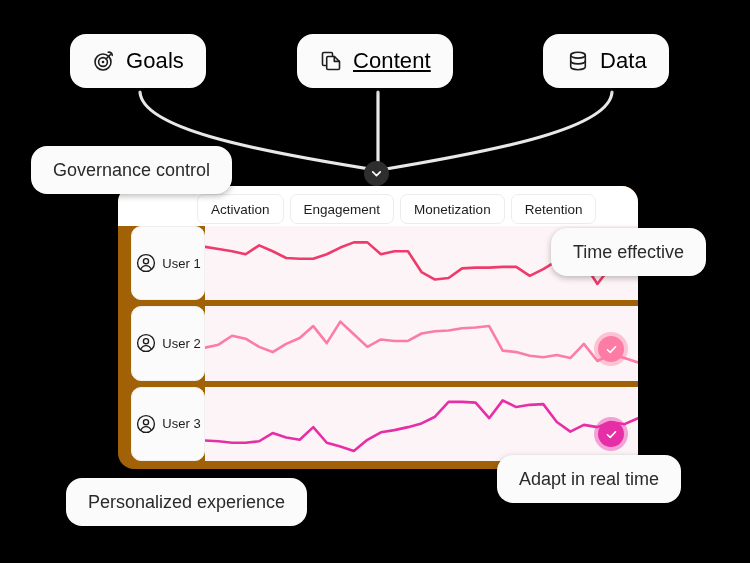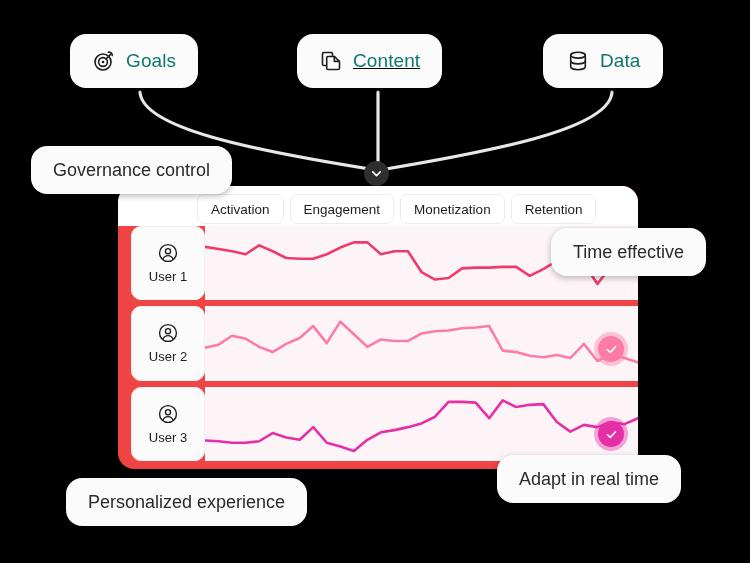--- a/index.html
+++ b/index.html
@@ -41,43 +41,43 @@
     background: #fbfbfb;
     border-radius: 16px;
     box-shadow: 0 2px 5px rgba(0,0,0,0.30);
     padding: 0 22px;
     height: 54px;
     box-sizing: border-box;
     z-index: 6;
     white-space: nowrap;
   }
   .pill .pill-label {
-    font-size: 19px;
-    color: #0f766e;
+    font-size: 22px;
+    color: #000000;
     letter-spacing: .1px;
   }
   .pill .pill-icon {
     width: 24px;
     height: 24px;
     display: block;
     flex: 0 0 auto;
   }
 
   #pill-goals   { left: 70px;  top: 34px; }
   #pill-content { left: 297px; top: 34px; text-decoration: underline; }
   #pill-data    { left: 543px; top: 34px; padding-left: 23px; }
 
   
   .panel {
     position: absolute;
     left: 118px;
     top: 186px;
     width: 520px;
     height: 283px;
-    background: #ef4444;
+    background: #a16207;
     border-radius: 16px;
     z-index: 3;
     overflow: hidden;
   }
 
   .panel-inner {
     position: absolute;
     inset: 0;
     display: flex;
     flex-direction: column;
@@ -122,21 +122,20 @@
     align-items: stretch;
     position: relative;
   }
   .user-card {
     width: 72px;
     margin-left: 13px;
     background: #fbfbfb;
     border: 1px solid #f0f0f0;
     border-radius: 10px;
     display: flex;
-    flex-direction: column;
     align-items: center;
     justify-content: center;
     gap: 5px;
     flex: 0 0 auto;
     z-index: 2;
   }
   .user-card .avatar-icon {
     width: 22px; height: 22px;
     display: block;
   }

